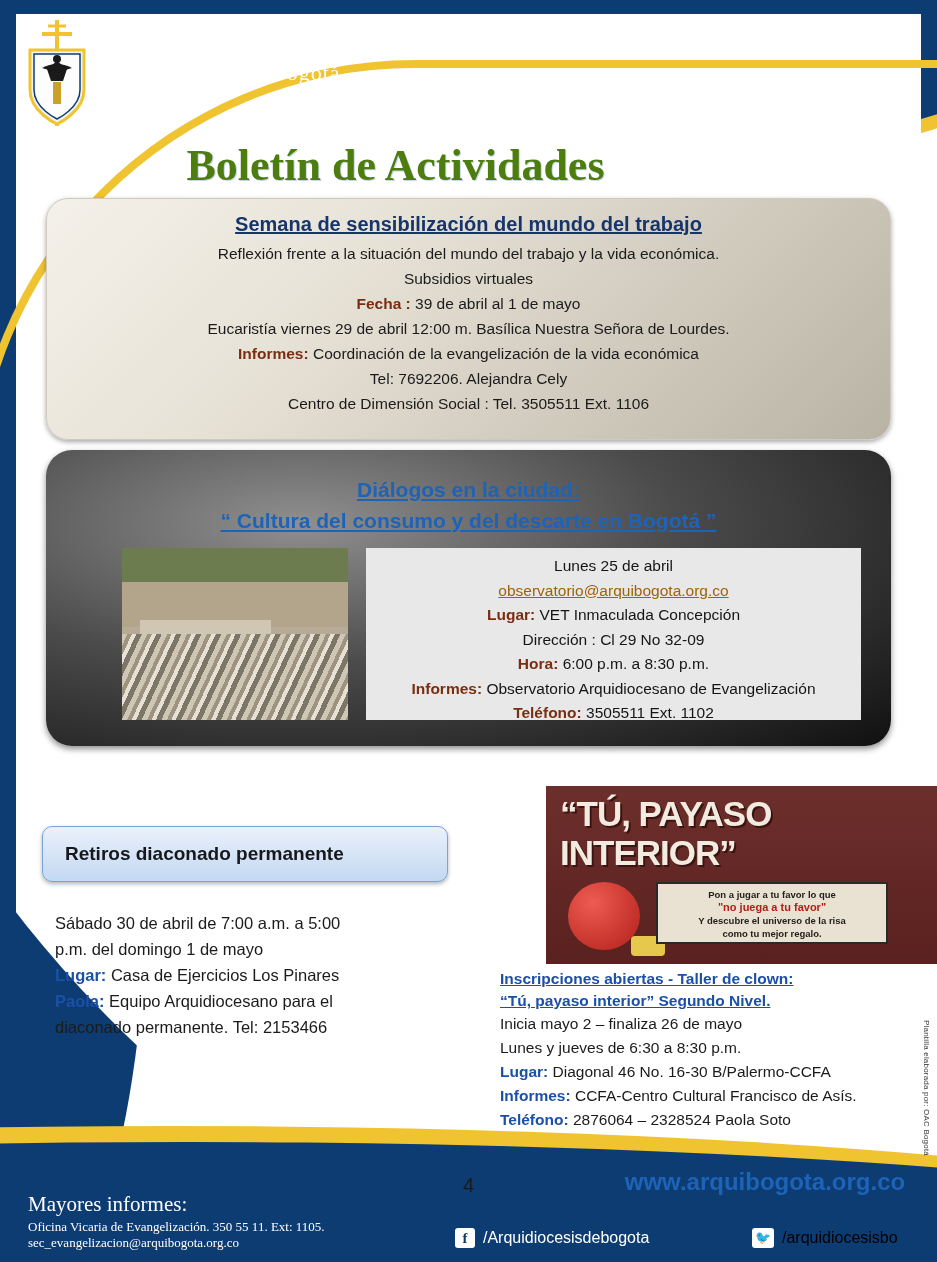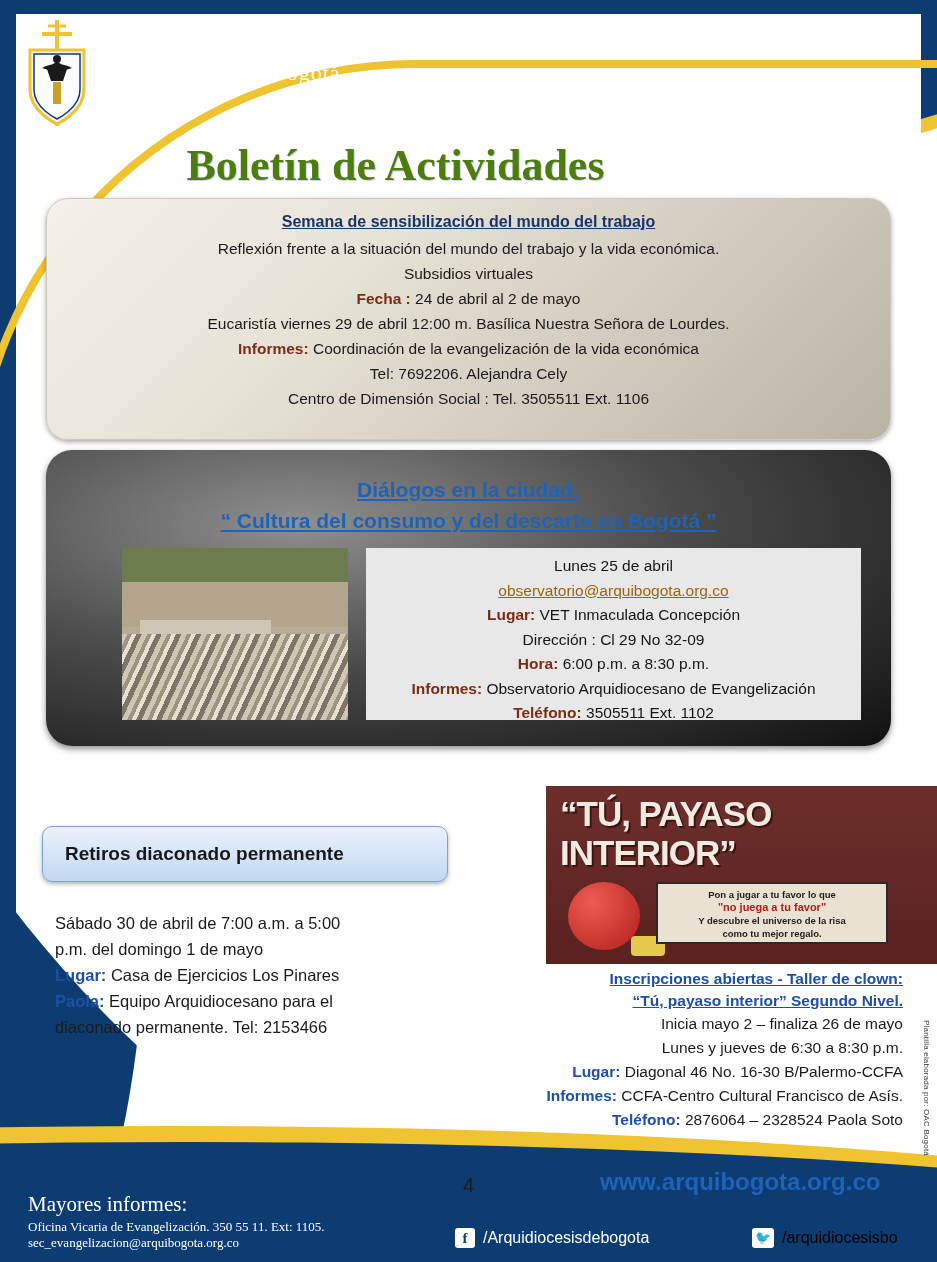--- a/index.html
+++ b/index.html
@@ -81,21 +81,21 @@
     position:absolute;left:46px;top:198px;width:845px;height:242px;z-index:6;
     border-radius:22px;
     background:linear-gradient(135deg,#f4f1ea 0%,#e7e2d6 35%,#b9b3a5 100%);
     box-shadow:0 2px 5px rgba(0,0,0,.35);
     border:1px solid #cfcabc;
     text-align:center;
     padding-top:14px;
     box-sizing:border-box;
   }
   .c1-title{
-    font-weight:bold;font-size:16px;color:#17356a;text-decoration:underline;
+    font-weight:bold;font-size:20px;color:#17356a;text-decoration:underline;
     margin-bottom:5px;
   }
   .c1-line{font-size:15.5px;color:#1b1b1b;line-height:25px;}
   .lbl{color:#7b2d12;font-weight:bold;}
 
   
   .card2{
     position:absolute;left:46px;top:450px;width:845px;height:296px;z-index:6;
     border-radius:26px;
     background:radial-gradient(ellipse at 30% 25%, #8f8f8f 0%, #4b4b4b 45%, #101010 100%);
@@ -169,37 +169,37 @@
     background:#e9e2d2;border:2px solid #2a2a2a;
     font-size:9.5px;color:#24211d;font-weight:bold;text-align:center;
     padding-top:4px;box-sizing:border-box;line-height:13px;
   }
   .poster .strip .q{color:#b02018;font-size:11px;}
   .poster .bow{
     position:absolute;left:85px;top:150px;width:34px;height:20px;
     background:#e6c84c;border-radius:4px;
   }
   .right-text{
-    position:absolute;left:471px;top:968px;width:432px;z-index:6;
-    text-align:right;font-size:15.5px;color:#1b1b1b;line-height:24px;
+    position:absolute;left:500px;top:968px;width:432px;z-index:6;
+    text-align:left;font-size:15.5px;color:#1b1b1b;line-height:24px;
   }
   .r-head{color:#1c4fa8;font-weight:bold;text-decoration:underline;line-height:22px;}
 
   .sidenote{
     position:absolute;right:6px;top:1020px;z-index:6;
     writing-mode:vertical-rl;
     font-size:8px;color:#3a3a3a;letter-spacing:.2px;
   }
 
   .pagenum{
     position:absolute;left:0;top:1174px;width:937px;text-align:center;z-index:7;
     font-size:20px;color:#1b1b1b;
   }
   .website{
-    position:absolute;left:600px;top:1168px;width:330px;text-align:left;z-index:7;
+    position:absolute;left:600px;top:1168px;width:330px;text-align:center;z-index:7;
     font-size:24px;color:#1d63b8;font-weight:bold;
   }
 
   
   .footer-left{
     position:absolute;left:28px;top:1192px;z-index:7;color:#fff;
     font-family:"Liberation Serif",serif;
   }
   .footer-left .f1{font-size:21px;}
   .footer-left .f2{font-size:13px;margin-top:2px;}
@@ -249,21 +249,21 @@
     <span>Arquidiócesis de Bogotá</span>
   </div>
 
   <div class="main-title">Boletín de Actividades</div>
 
   <div class="card1">
     <div class="c1-title">Semana de sensibilización del mundo del trabajo</div>
     <div class="c1-line">Reflexión frente a la situación del mundo del trabajo y la vida económica.</div>
     <div class="c1-line">Subsidios virtuales</div>
     <div class="c1-line">
-      <span class="lbl">Fecha :</span><span> 24 de abril  al 2  de mayo</span>
+      <span class="lbl">Fecha :</span><span> 39 de abril  al 1  de mayo</span>
     </div>
     <div class="c1-line">Eucaristía  viernes 29 de  abril  12:00 m. Basílica Nuestra Señora de Lourdes.</div>
     <div class="c1-line">
       <span class="lbl">Informes:</span><span> Coordinación de la evangelización de la vida económica</span>
     </div>
     <div class="c1-line">Tel:  7692206. Alejandra Cely</div>
     <div class="c1-line">Centro de Dimensión Social : Tel. 3505511 Ext. 1106</div>
   </div>
 
   <div class="card2">

